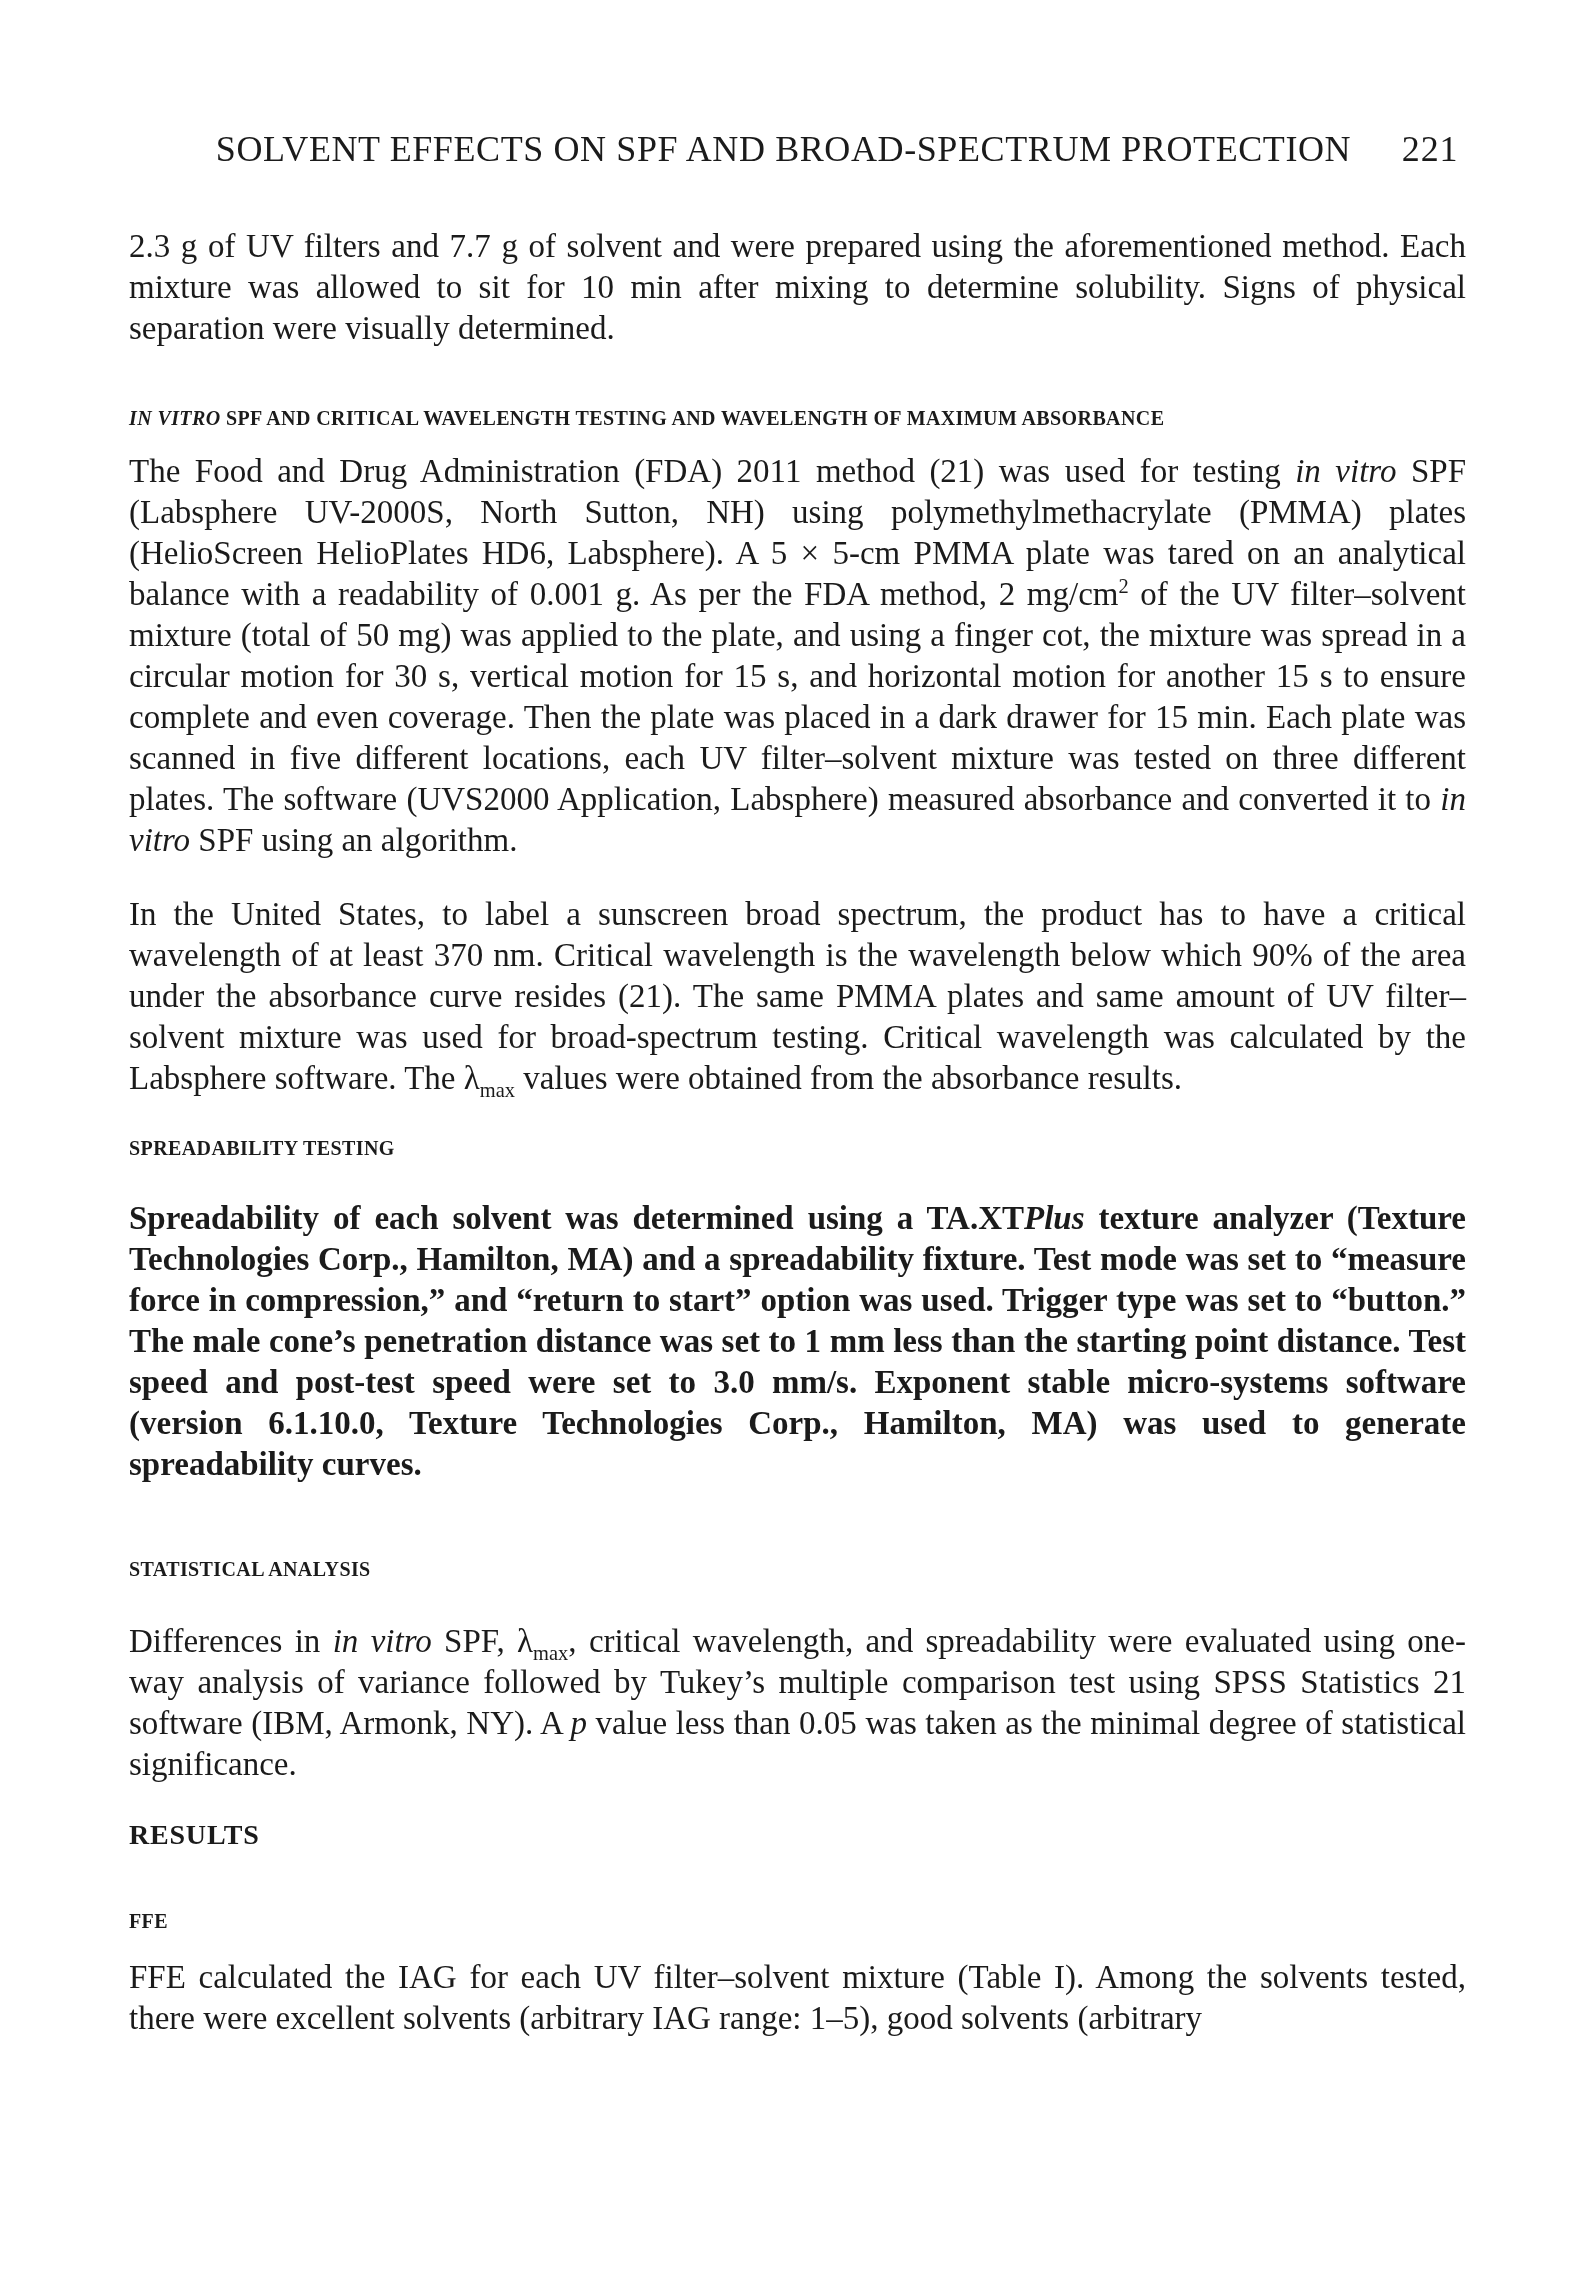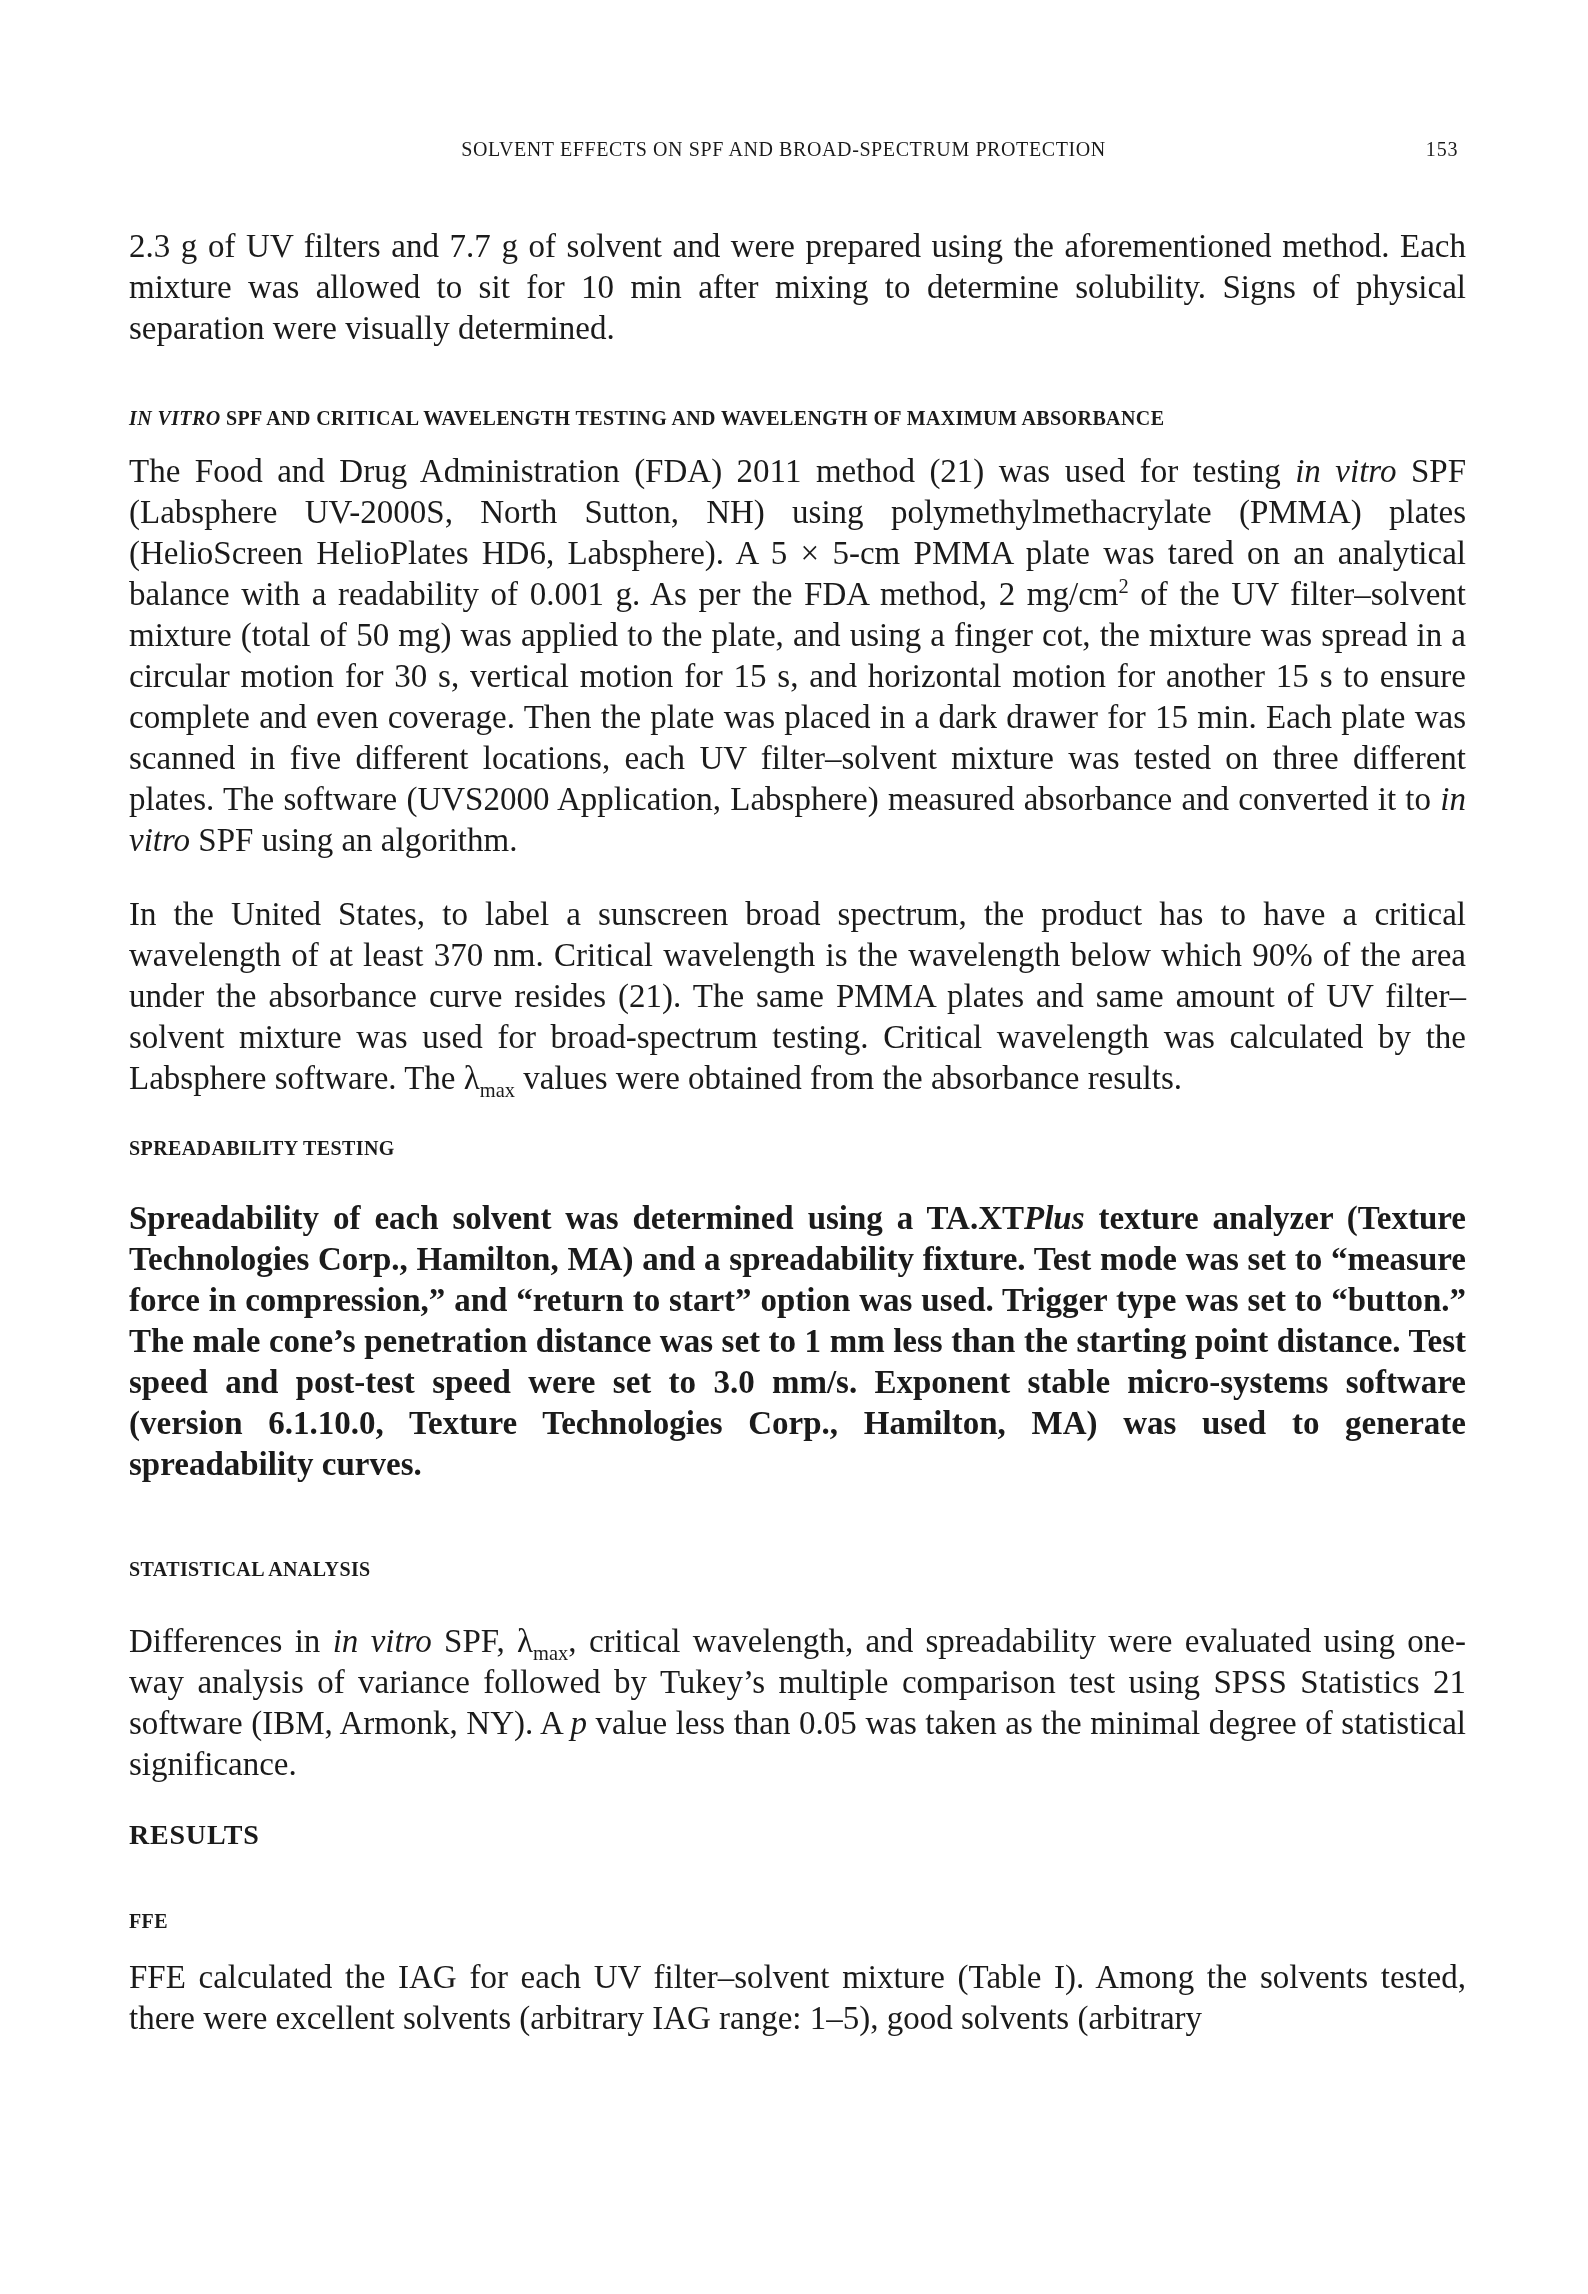--- a/index.html
+++ b/index.html
@@ -16,21 +16,21 @@
   }
   .text-block {
     position: relative;
     margin-left: 129px;
     width: 1337px;
   }
   .running-head {
     position: relative;
     padding-top: 132px;
     text-align: center;
-    font-size: 20px;
+    font-size: 36px;
     line-height: 34px;
     letter-spacing: 0.6px;
     white-space: nowrap;
   }
   .running-head .title {
     display: inline-block;
     margin-right: 28px;
   }
   .running-head .pageno {
     position: absolute;
@@ -69,21 +69,21 @@
   .mt-ffe { margin-top: 53px; }
   .mt-p6 { margin-top: 20px; }
 </style>
 </head>
 <body>
 
 <div class="text-block">
 
   <div class="running-head">
     <span class="title">SOLVENT EFFECTS ON SPF AND BROAD-SPECTRUM PROTECTION</span>
-    <span class="pageno">153</span>
+    <span class="pageno">221</span>
   </div>
 
   <p class="para mt-p1">2.3 g of UV filters and 7.7 g of solvent and were prepared using the aforementioned method. Each mixture was allowed to sit for 10 min after mixing to determine solubility. Signs of physical separation were visually determined.</p>
 
   <h2 class="h-small mt-h1"><i>IN VITRO</i><span> SPF AND CRITICAL WAVELENGTH TESTING AND WAVELENGTH OF MAXIMUM ABSORBANCE</span></h2>
 
   <p class="para mt-p2"><span>The Food and Drug Administration (FDA) 2011 method (21) was used for testing </span><i>in vitro</i><span> SPF (Labsphere UV-2000S, North Sutton, NH) using polymethylmethacrylate (PMMA) plates (HelioScreen HelioPlates HD6, Labsphere). A 5 × 5-cm PMMA plate was tared on an analytical balance with a readability of 0.001 g. As per the FDA method, 2 mg/cm</span><sup>2</sup><span> of the UV filter–solvent mixture (total of 50 mg) was applied to the plate, and using a finger cot, the mixture was spread in a circular motion for 30 s, vertical motion for 15 s, and horizontal motion for another 15 s to ensure complete and even coverage. Then the plate was placed in a dark drawer for 15 min. Each plate was scanned in five different locations, each UV filter–solvent mixture was tested on three different plates. The software (UVS2000 Application, Labsphere) measured absorbance and converted it to </span><i>in vitro</i><span> SPF using an algorithm.</span></p>
 
   <p class="para mt-p3"><span>In the United States, to label a sunscreen broad spectrum, the product has to have a critical wavelength of at least 370 nm. Critical wavelength is the wavelength below which 90% of the area under the absorbance curve resides (21). The same PMMA plates and same amount of UV filter–solvent mixture was used for broad-spectrum testing. Critical wavelength was calculated by the Labsphere software. The λ</span><sub>max</sub><span> values were obtained from the absorbance results.</span></p>
 

